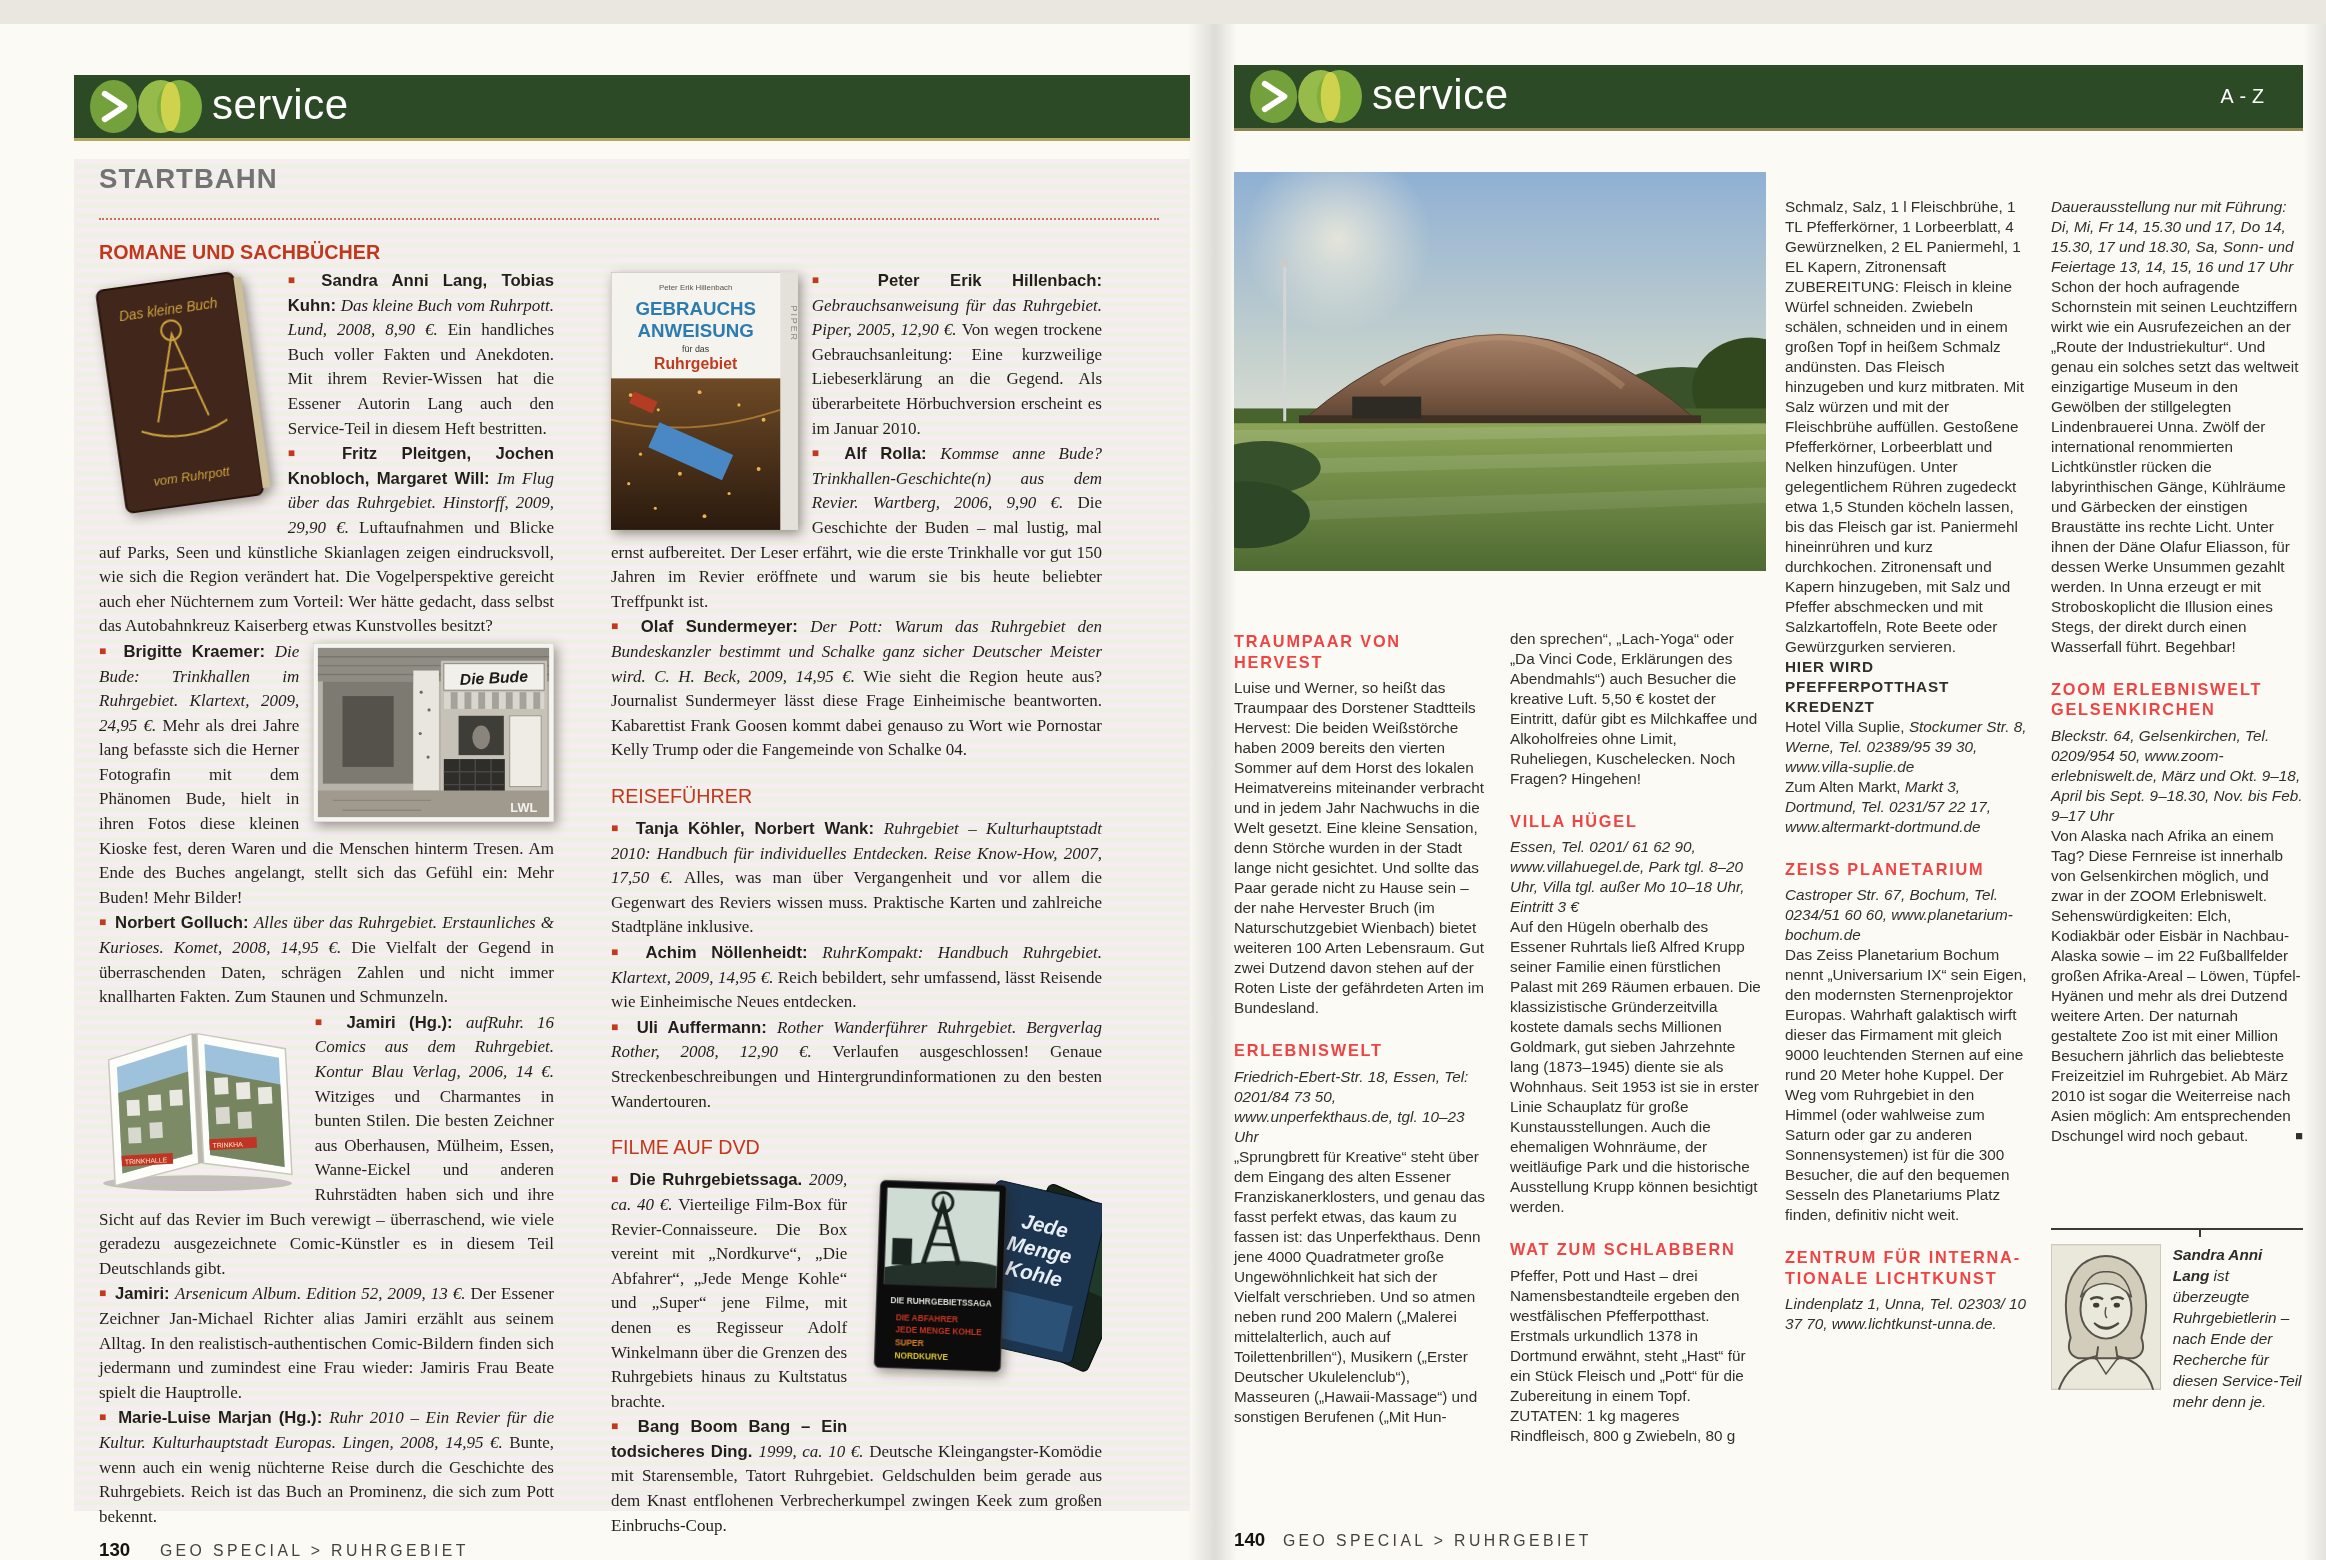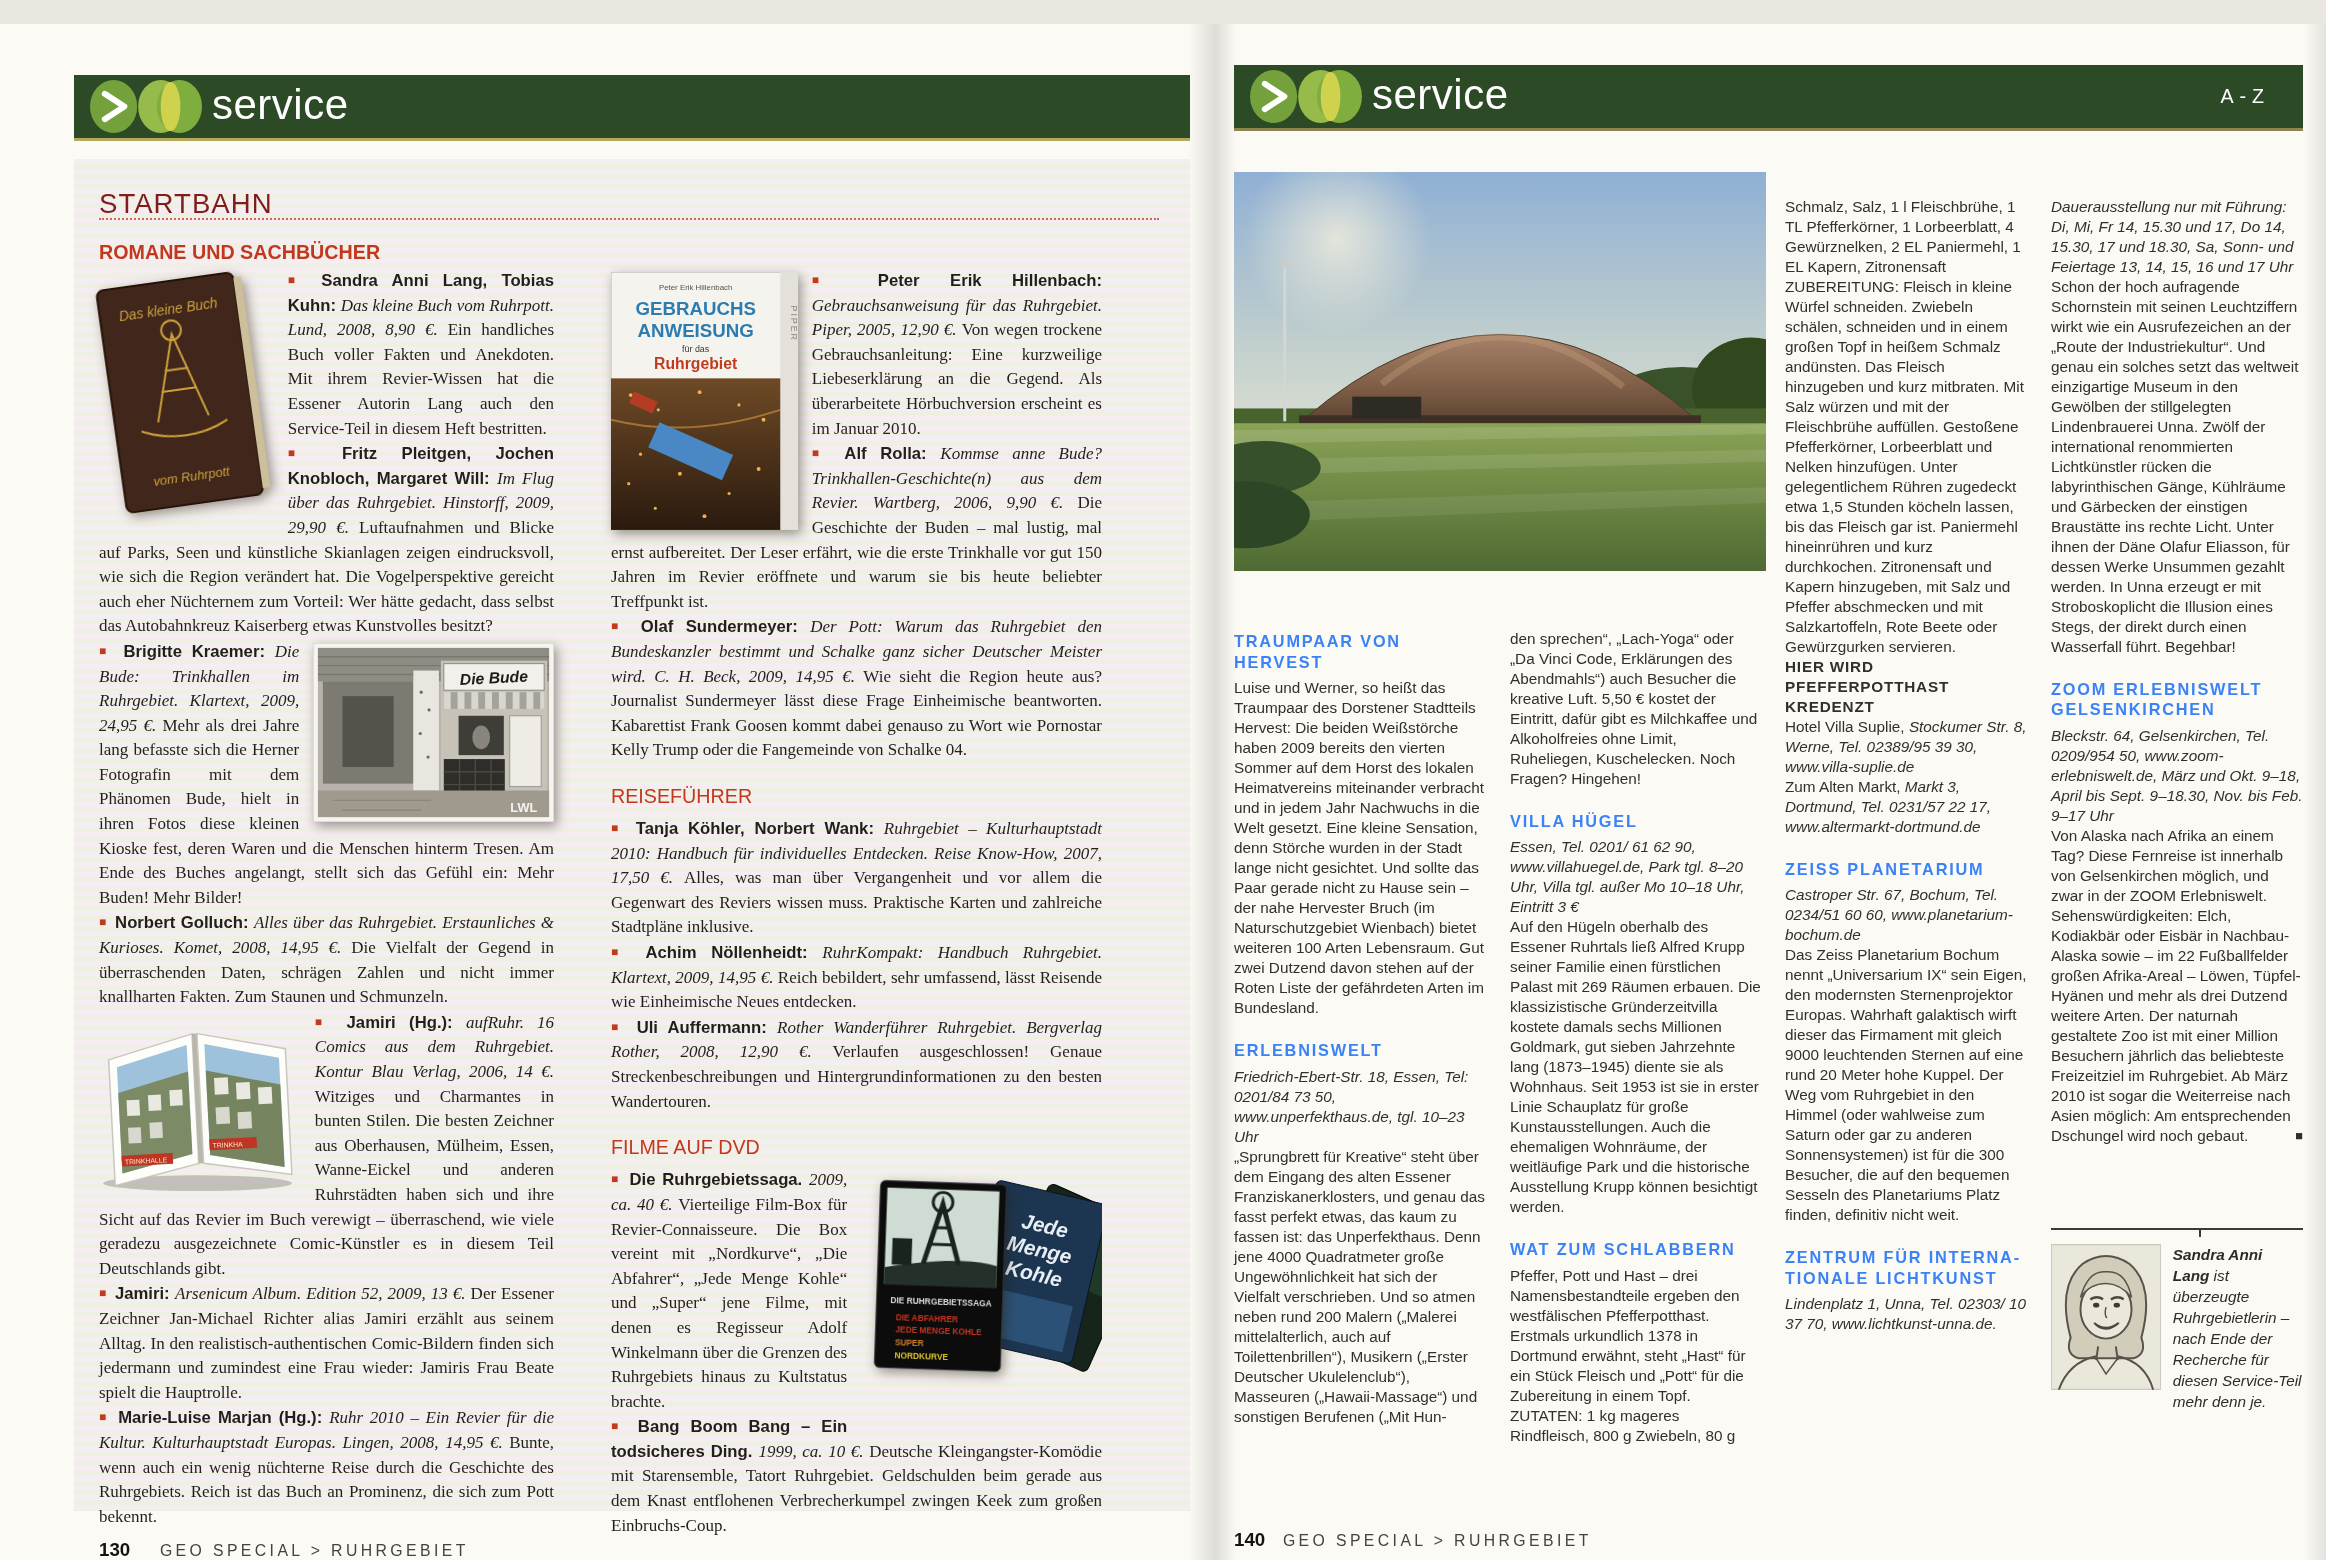--- a/index.html
+++ b/index.html
@@ -15,21 +15,21 @@
   .hbar-l{left:74px;top:51px;width:1116px;height:63px;}
   .hbar-r{left:1234px;top:41px;width:1069px;height:63px;border-bottom-color:#8d8550;}
   .hbar .logo{position:absolute;left:13.8px;top:3.9px;}
   .hbar-title{position:absolute;left:138px;top:5.9px;color:#fff;font-size:42px;font-weight:400;
               letter-spacing:0.5px;}
   .hbar-az{position:absolute;right:33px;top:19.7px;color:#fff;font-size:19.7px;letter-spacing:5.9px;font-weight:400;}
 
   
   .contentbox{position:absolute;left:74px;top:135px;width:1116px;height:1352px;
       background:repeating-linear-gradient(180deg,#f6edf2 0px,#f6edf2 4.9px,#eff0e4 4.9px,#eff0e4 9.9px);}
-  .st-title{position:absolute;left:99px;top:164px;color:#7f1d1d;font-weight:400;font-size:27.6px;letter-spacing:1px;}
+  .st-title{position:absolute;left:99px;top:139px;color:#737373;font-weight:700;font-size:27.6px;letter-spacing:1px;}
   .st-rule{position:absolute;left:99px;top:194px;width:1060px;border-top:2px dotted #cf6b52;}
   .st-kicker{position:absolute;left:99px;top:217px;color:#c2381f;font-weight:700;font-size:19.7px;}
 
   .lcol{position:absolute;top:244px;font-family:"Liberation Serif",serif;font-size:17px;
         line-height:24.6px;text-align:justify;color:#221f1b;}
   #lcol1{left:99px;width:455px;}
   #lcol2{left:611px;width:491px;}
   .lcol::after{content:"";display:block;clear:both;}
   .lcol .run-b{font-family:"Liberation Sans",sans-serif;font-weight:700;font-size:16.7px;}
   .run-i{font-style:italic;}
@@ -43,21 +43,21 @@
 
   
   .photo{position:absolute;left:1234px;top:148px;width:532px;height:399px;}
   .caption{position:absolute;left:1234px;top:558px;width:532px;font-weight:700;font-size:17px;
            line-height:21.7px;color:#17150f;}
   .rcol{position:absolute;width:252px;font-size:15.3px;line-height:20px;color:#30302c;}
   #rcol1{left:1234px;top:605px;}
   #rcol2{left:1510px;top:605px;}
   #rcol3{left:1785px;top:173px;width:242px;}
   #rcol4{left:2051px;top:173px;}
-  .blk-head{font-weight:700;font-size:16.3px;line-height:20.7px;letter-spacing:1.8px;color:#3b82f6;
+  .blk-head{font-weight:700;font-size:16.3px;line-height:20.7px;letter-spacing:1.8px;color:#ef4444;
             margin:21.7px 0 5.9px;}
   .rcol > .blk-head:first-child{margin-top:2px;}
   .blk-subhead{font-weight:700;letter-spacing:0.8px;margin:0;}
   .blk-info{font-style:italic;}
 
   
   .fig{display:block;}
   .fl-left{float:left;margin:3.9px 13.8px 5.9px 0;}
   .fl-right{float:right;margin:3.9px 0 5.9px 13.8px;}
   svg text{font-family:"Liberation Sans",sans-serif;}

